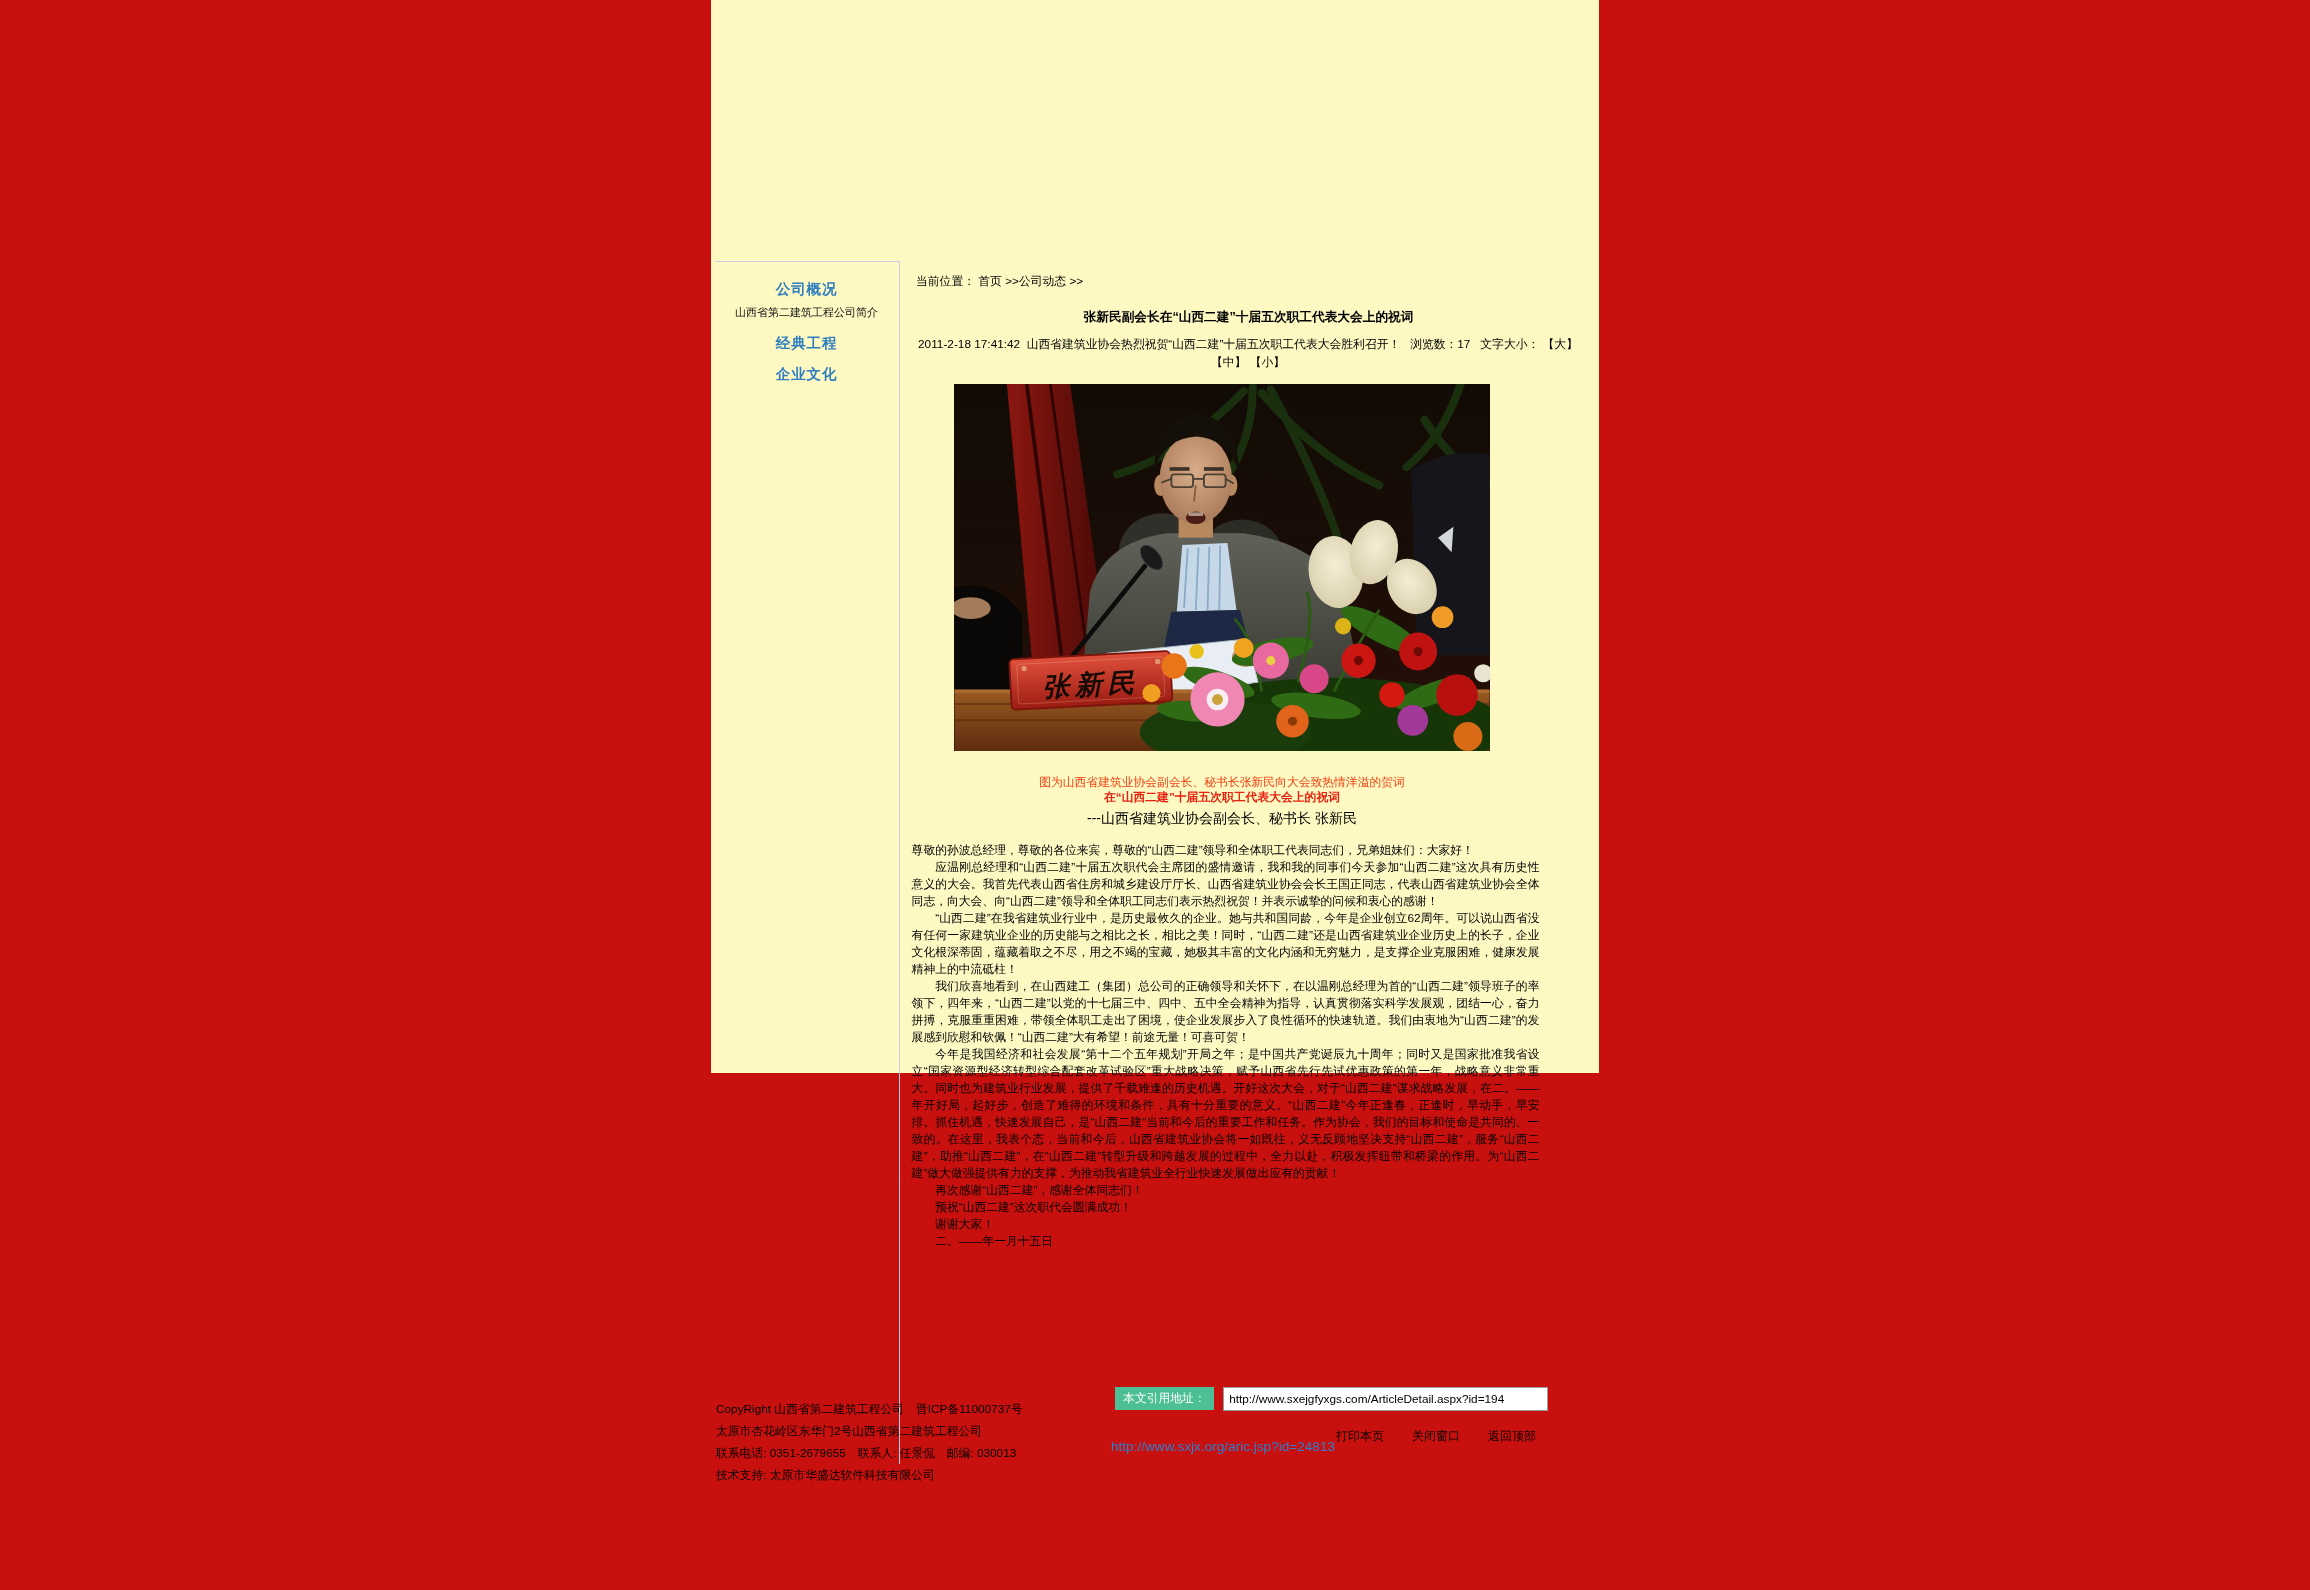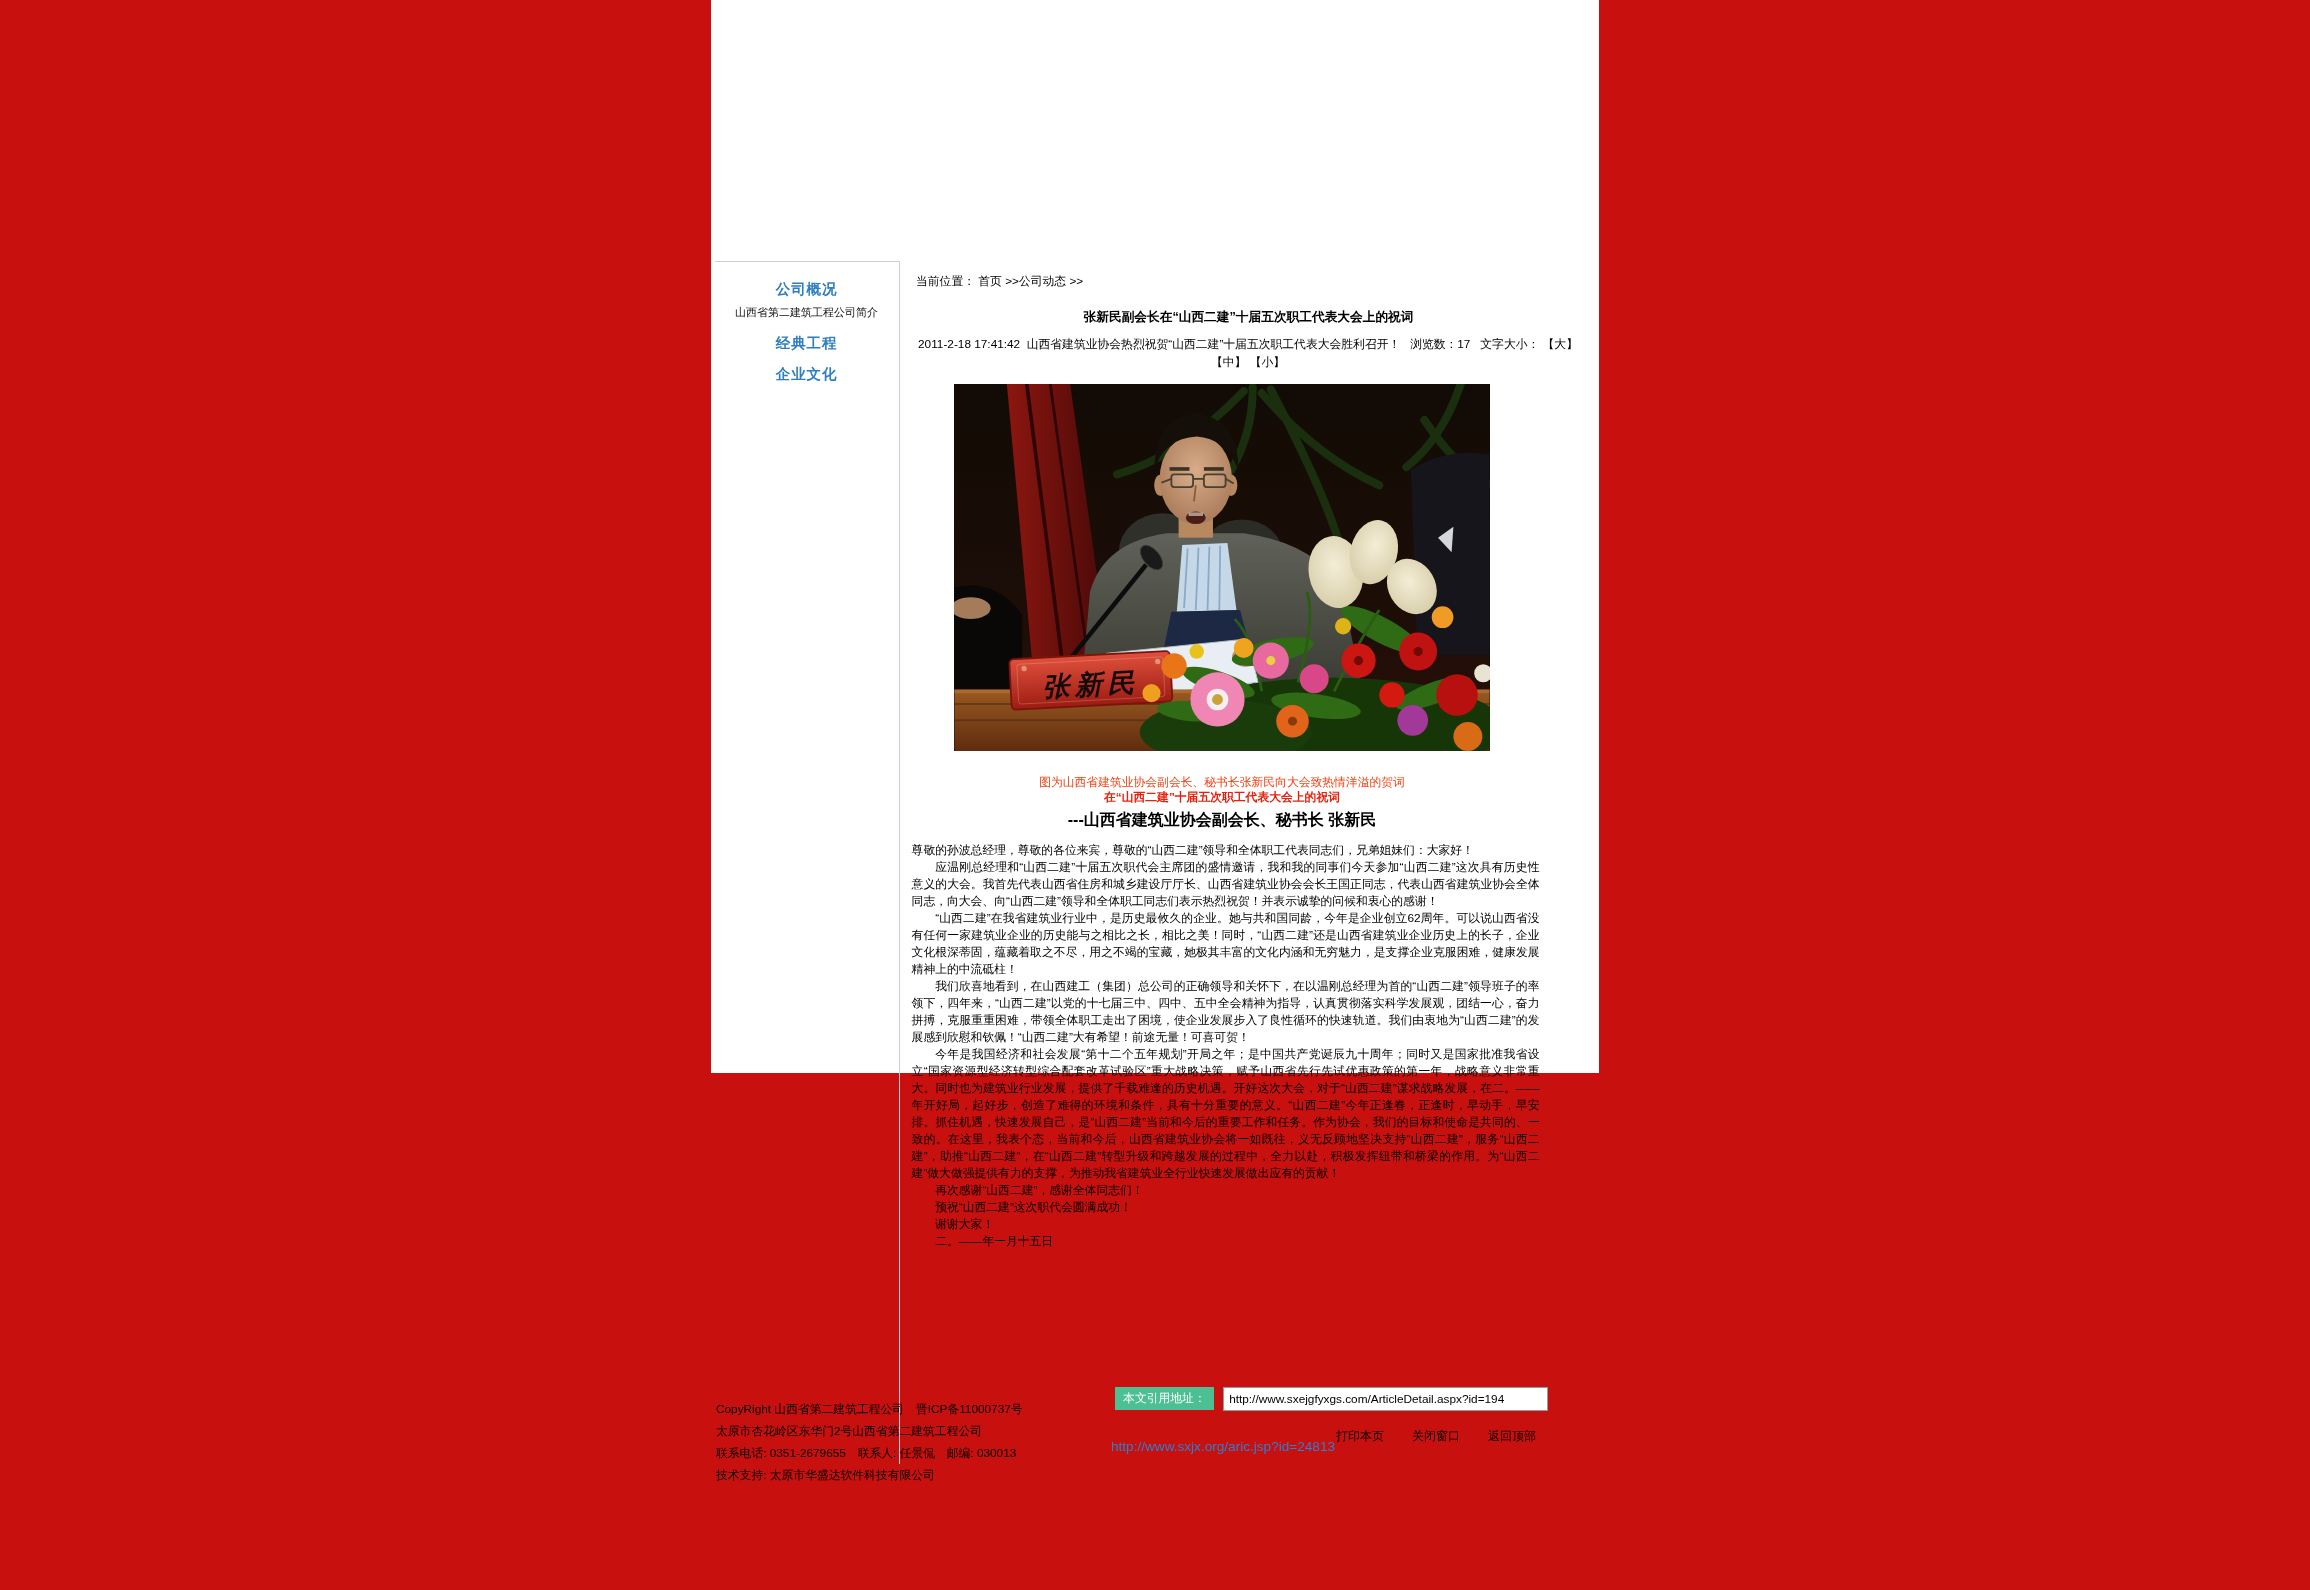--- a/index.html
+++ b/index.html
@@ -8,21 +8,21 @@
     background:#c8100e;
     font-family:"Liberation Sans","DejaVu Sans",sans-serif;
     color:#000;
     position:relative;
     overflow:hidden;
   }
   #screen{position:absolute;left:0;top:0;width:2310px;height:1590px;}
   .page{
     position:absolute;left:711px;top:0;
     width:888px;height:1073px;
-    background:#ffffff;
+    background:#fef9c3;
   }
   
   .sidebar{
     position:absolute;left:3.6px;top:261px;
     width:184px;height:1202px;
     border-top:0.9px solid #c9d0e4;
     border-right:0.9px solid #c9d0e4;
     text-align:center;
   }
   .sb-head{
@@ -54,21 +54,21 @@
     position:absolute;left:56px;top:123px;
     width:536px;height:367px;background:#140c06;
   }
   .photo svg{display:block;}
   .captions{position:absolute;left:56px;top:500px;width:536px;}
   .cap1{position:absolute;top:14px;width:100%;text-align:center;
         color:#f04012;font-size:11.8px;}
   .cap2{position:absolute;top:29px;width:100%;text-align:center;
         color:#e6220f;font-size:11.8px;font-weight:bold;}
   .cap3{position:absolute;top:49px;width:100%;text-align:center;
-        color:#000;font-size:16px;font-weight:bold;}
+        color:#000;font-size:14px;font-weight:normal;}
   .article-body{
     position:absolute;left:13.6px;top:581px;width:628px;
     font-size:11.8px;line-height:17px;text-align:justify;
   }
   .article-body p{margin:0;text-indent:2em;}
   .article-body p.no-indent{text-indent:0;}
   .speech-date{margin-top:25px;text-align:left;text-indent:0;}
   
   .cite-row{
     position:absolute;left:217px;top:1126px;

